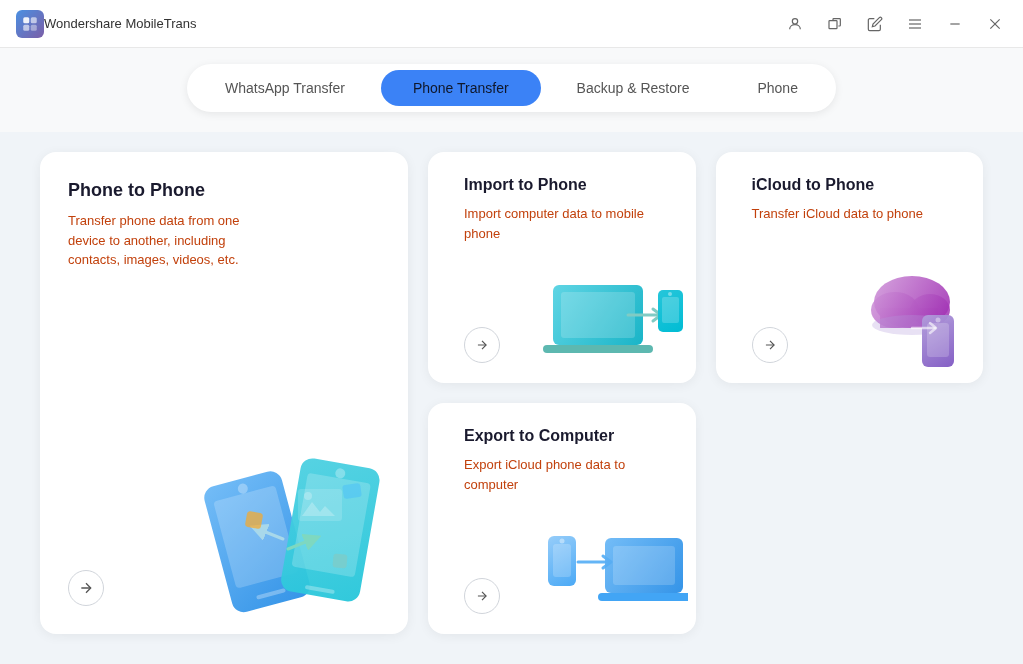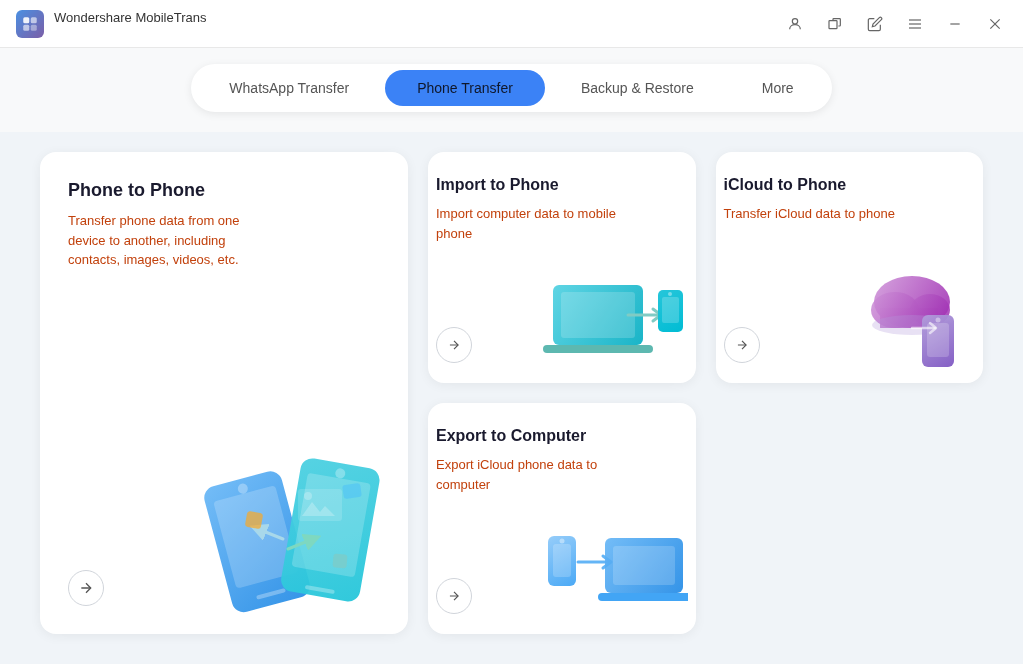--- a/index.html
+++ b/index.html
@@ -19,22 +19,21 @@
       align-items: center;
       justify-content: space-between;
       background: #ffffff;
       padding: 0 16px;
       height: 48px;
       border-bottom: 1px solid #e8e8e8;
       flex-shrink: 0;
     }
     .titlebar-left {
       display: flex;
-      align-items: flex-start;
-      gap: 10px;
+      align-items: center;
     }
     .app-icon {
       width: 28px;
       height: 28px;
       border-radius: 6px;
       background: linear-gradient(135deg, #4a90e2 0%, #7b5ea7 100%);
       display: flex;
       align-items: center;
       justify-content: center;
       flex-shrink: 0;
@@ -126,21 +125,21 @@
     .card-grid {
       flex: 1;
       display: grid;
       grid-template-columns: 1fr 1fr;
       grid-template-rows: 1fr 1fr;
       gap: 20px;
     }
     .card-small {
       background: #ffffff;
       border-radius: 16px;
-      padding: 24px 8px 20px;
+      padding: 24px 36px 20px;
       display: flex;
       flex-direction: column;
       position: relative;
       overflow: hidden;
       box-shadow: 0 2px 12px rgba(0,0,0,0.06);
     }
 
     .card-title {
       font-size: 18px;
       font-weight: 700;
@@ -236,21 +235,21 @@
       </svg>
     </button>
   </div>
 </div>
 
 <div class="nav-bar">
   <div class="nav-tabs">
     <button class="nav-tab">WhatsApp Transfer</button>
     <button class="nav-tab active">Phone Transfer</button>
     <button class="nav-tab">Backup &amp; Restore</button>
-    <button class="nav-tab">More</button>
+    <button class="nav-tab">Phone</button>
   </div>
 </div>
 
 <div class="main-content">
 
   <div class="card-large">
     <h2 class="card-title">Phone to Phone</h2>
     <p class="card-desc">Transfer phone data from one device to another, including contacts, images, videos, etc.</p>
 
     <svg class="phone-to-phone-illus" viewBox="0 0 230 200" fill="none" xmlns="http://www.w3.org/2000/svg">

